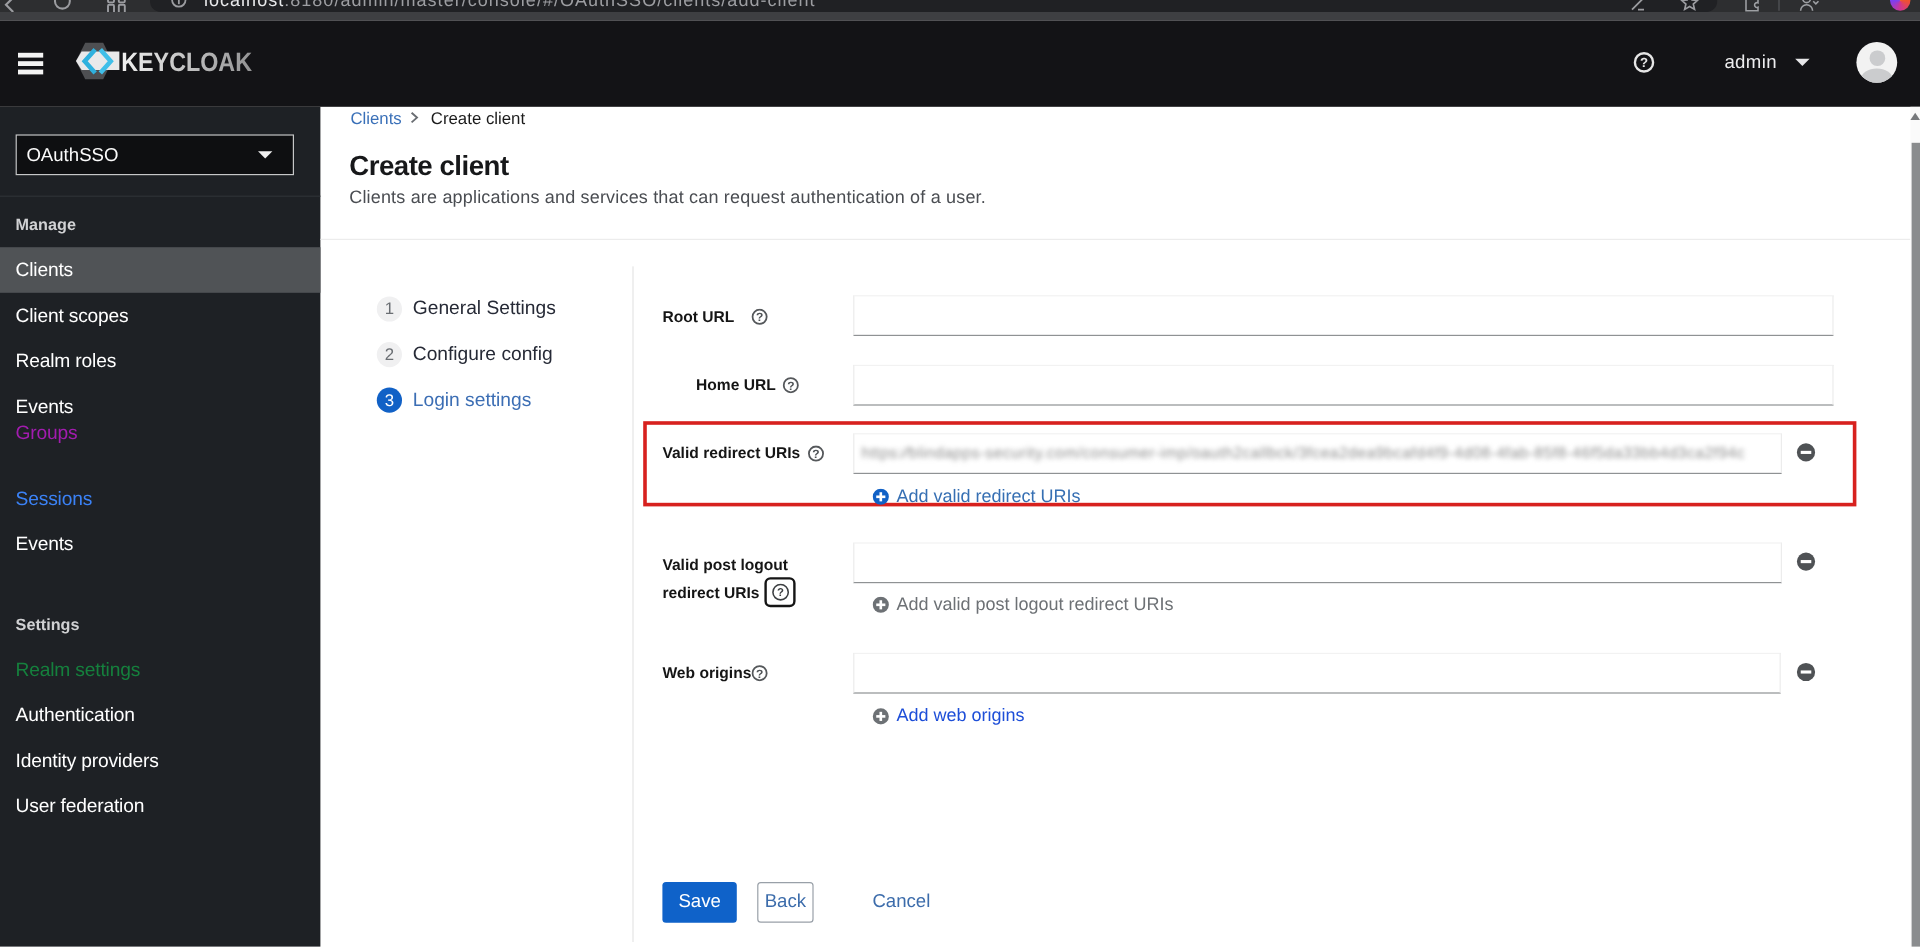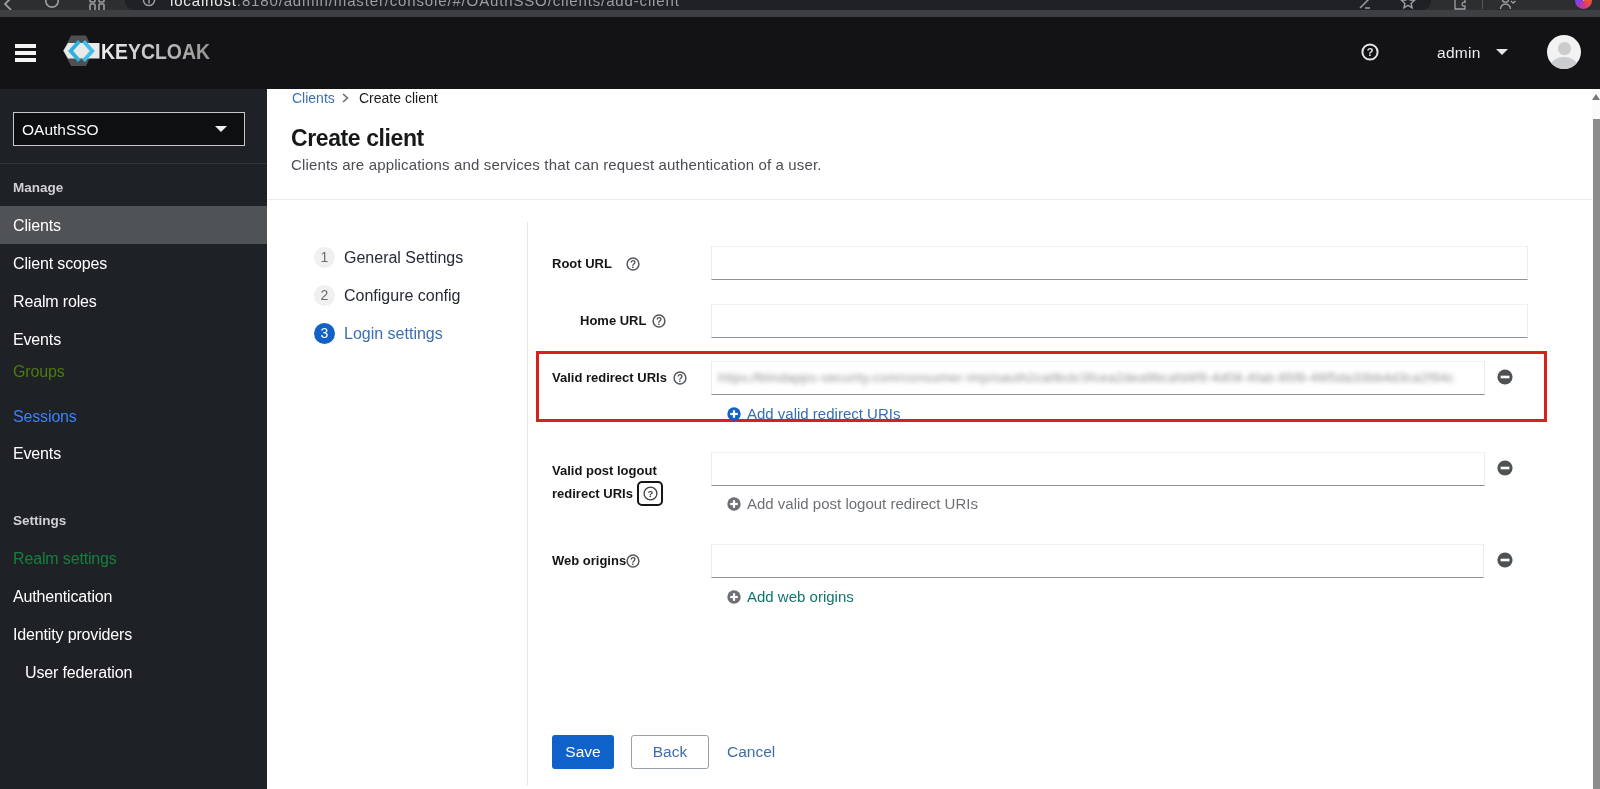--- a/index.html
+++ b/index.html
@@ -92,28 +92,28 @@
 <div class="abs" style="left:13px;top:112px;width:232px;height:34px;background:#0e0f11;border:1px solid #c6c7c8;"></div>
 <div class="abs" style="left:22px;top:121px;font-size:15.5px;color:#fbfbfb;">OAuthSSO</div>
 <div class="abs" style="left:215px;top:126px;width:0;height:0;border-left:6px solid transparent;border-right:6px solid transparent;border-top:6.5px solid #f0f0f0;"></div>
 <div class="abs" style="left:0;top:163px;width:267px;height:1px;background:#2f3236;"></div>
 <div class="abs" style="left:13px;top:180px;font-size:13.5px;font-weight:bold;color:#d0d1d3;">Manage</div>
 <div class="abs" style="left:0;top:206px;width:267px;height:38px;background:#505356;"></div>
 <div class="abs" style="left:13px;top:217px;font-size:16px;letter-spacing:-0.15px;color:#fff;">Clients</div>
 <div class="abs" style="left:13px;top:255px;font-size:16px;letter-spacing:-0.15px;color:#fff;">Client scopes</div>
 <div class="abs" style="left:13px;top:293px;font-size:16px;letter-spacing:-0.15px;color:#fff;">Realm roles</div>
 <div class="abs" style="left:13px;top:331px;font-size:16px;letter-spacing:-0.15px;color:#fff;">Events</div>
-<div class="abs" style="left:13px;top:363px;font-size:16px;letter-spacing:-0.15px;color:#4d7c0f;">Groups</div>
+<div class="abs" style="left:13px;top:353px;font-size:16px;letter-spacing:-0.15px;color:#a21caf;">Groups</div>
 <div class="abs" style="left:13px;top:408px;font-size:16px;letter-spacing:-0.15px;color:#3b82f6;">Sessions</div>
 <div class="abs" style="left:13px;top:445px;font-size:16px;letter-spacing:-0.15px;color:#fff;">Events</div>
 <div class="abs" style="left:13px;top:513px;font-size:13.5px;font-weight:bold;color:#d0d1d3;">Settings</div>
 <div class="abs" style="left:13px;top:550px;font-size:16px;letter-spacing:-0.15px;color:#15803d;">Realm settings</div>
 <div class="abs" style="left:13px;top:588px;font-size:16px;letter-spacing:-0.15px;color:#fff;">Authentication</div>
 <div class="abs" style="left:13px;top:626px;font-size:16px;letter-spacing:-0.15px;color:#fff;">Identity providers</div>
-<div class="abs" style="left:13px;top:664px;font-size:16px;letter-spacing:-0.15px;color:#fff;margin-left:12px;">User federation</div>
+<div class="abs" style="left:13px;top:664px;font-size:16px;letter-spacing:-0.15px;color:#fff;">User federation</div>
 
 <div class="abs" style="left:292px;top:90px;font-size:14px;color:#3a70b8;">Clients</div>
 <svg class="abs" style="left:340px;top:92px;" width="10" height="12" viewBox="0 0 10 12">
     <path d="M3 2 L7.5 6 L3 10" stroke="#6a6e73" stroke-width="1.6" fill="none"></path>
   </svg>
 <div class="abs" style="left:359px;top:90px;font-size:14px;color:#1b1b1b;">Create client</div>
 <div class="abs" style="left:291px;top:125px;font-size:23px;letter-spacing:-0.4px;font-weight:bold;color:#17181a;">Create client</div>
 <div class="abs" style="left:291px;top:156px;font-size:15px;letter-spacing:0.15px;color:#4a4d52;">Clients are applications and services that can request authentication of a user.</div>
 <div class="abs" style="left:267px;top:199px;width:1325px;height:1px;background:#ececec;"></div>
 <div class="abs" style="left:527px;top:222px;width:1px;height:563px;background:#e4e4e4;"></div>
@@ -198,22 +198,22 @@
 <svg class="abs" style="left:1497px;top:552px;" width="16" height="16" viewBox="0 0 16 16">
     <circle cx="8" cy="8" r="7.6" fill="#4f5255"></circle>
     <rect x="3.6" y="6.7" width="8.8" height="2.6" fill="#fff"></rect>
   </svg>
 <div class="abs" style="left:727px;top:588px;display:flex;align-items:center;gap:6px;">
   <svg width="14" height="14" viewBox="0 0 14 14">
       <circle cx="7" cy="7" r="6.7" fill="#6d7175"></circle>
       <rect x="3.2" y="5.9" width="7.6" height="2.2" fill="#fff"></rect>
       <rect x="5.9" y="3.2" width="2.2" height="7.6" fill="#fff"></rect>
     </svg>
-  <span style="font-size:15px;color:#0f766e;">Add web origins</span>
+  <span style="font-size:15px;color:#1d4ed8;">Add web origins</span>
 </div>
 
 <div class="abs" style="left:552px;top:735px;width:62px;height:34px;background:#0f62c9;border-radius:3px;color:#fff;font-size:15.5px;text-align:center;line-height:34px;">Save</div>
-<div class="abs" style="left:631px;top:735px;width:78px;height:34px;background:#fff;border:1px solid #99a0a8;border-radius:3px;color:#3c6cab;font-size:15.5px;text-align:center;line-height:32px;">Back</div>
+<div class="abs" style="left:631px;top:735px;width:47px;height:34px;background:#fff;border:1px solid #99a0a8;border-radius:3px;color:#3c6cab;font-size:15.5px;text-align:center;line-height:32px;">Back</div>
 <div class="abs" style="left:727px;top:743px;font-size:15.5px;color:#3c6cab;">Cancel</div>
 
 <div class="abs" style="left:1592px;top:88.5px;width:8px;height:700.5px;background:#fafafa;"></div>
 <div class="abs" style="left:1592px;top:93.5px;width:0;height:0;border-left:4.5px solid transparent;border-right:4.5px solid transparent;border-bottom:6.5px solid #77797c;"></div>
 <div class="abs" style="left:1593px;top:119px;width:7px;height:670px;background:#8a8c8e;"></div>
 
 </body></html>

